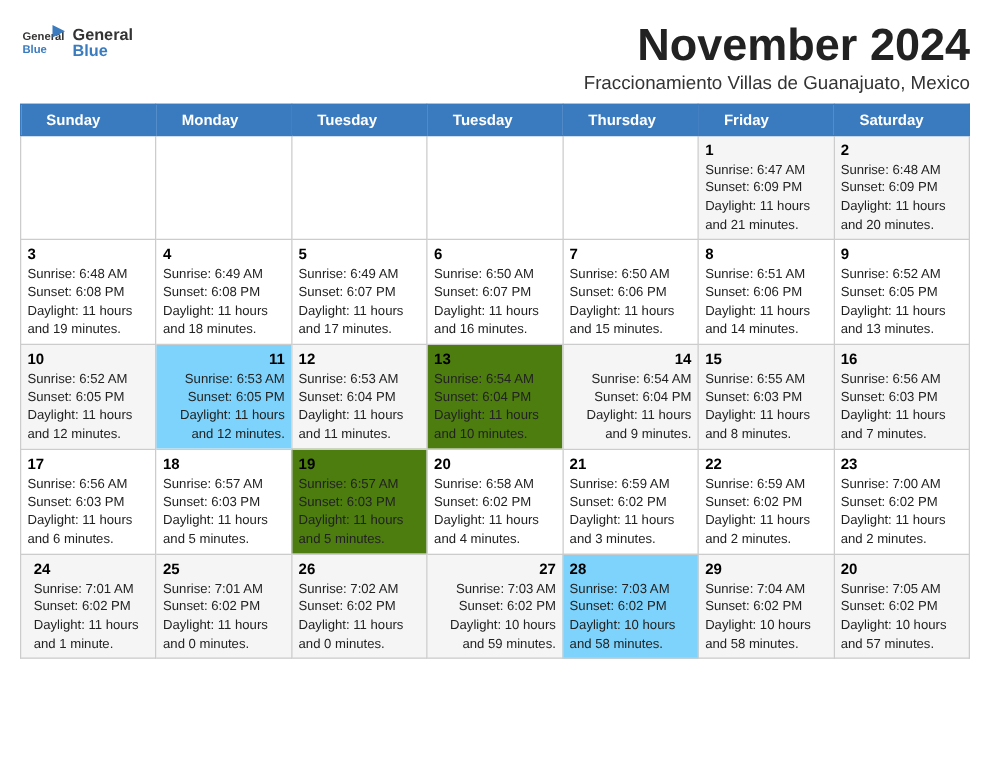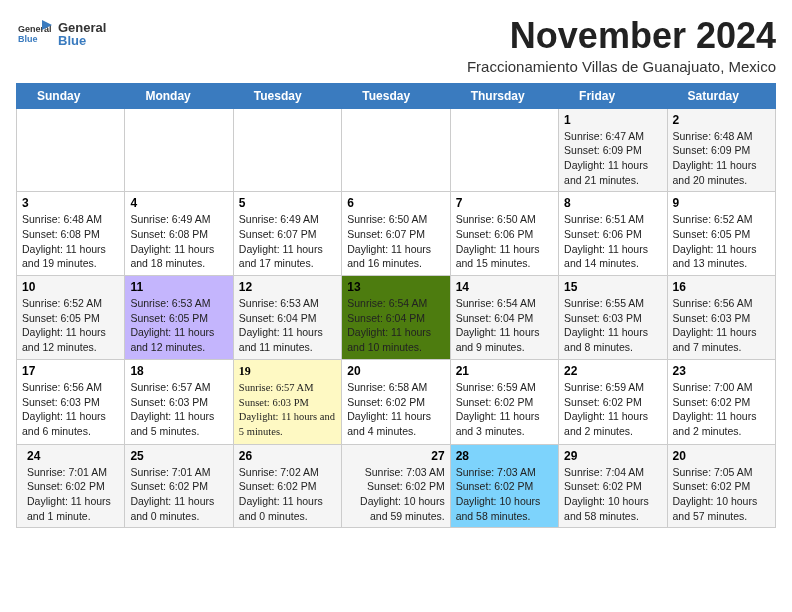--- a/index.html
+++ b/index.html
@@ -165,33 +165,33 @@
         <td style="background: rgb(255, 255, 255);">
           <span class="day-number">9</span>
           <div class="day-info">Sunrise: 6:52 AM<br>Sunset: 6:05 PM<br>Daylight: 11 hours and 13 minutes.</div>
         </td>
       </tr>
       <tr>
         <td style="background: rgb(245, 245, 245);">
           <span class="day-number">10</span>
           <div class="day-info">Sunrise: 6:52 AM<br>Sunset: 6:05 PM<br>Daylight: 11 hours and 12 minutes.</div>
         </td>
-        <td style="background: #c4b5fd;">
+        <td style="background: #7dd3fc; text-align: right;">
           <span class="day-number">11</span>
           <div class="day-info">Sunrise: 6:53 AM<br>Sunset: 6:05 PM<br>Daylight: 11 hours and 12 minutes.</div>
         </td>
         <td style="background: rgb(245, 245, 245); margin-top: 33px;">
           <span class="day-number">12</span>
           <div class="day-info">Sunrise: 6:53 AM<br>Sunset: 6:04 PM<br>Daylight: 11 hours and 11 minutes.</div>
         </td>
         <td style="background: #4d7c0f;">
           <span class="day-number">13</span>
           <div class="day-info">Sunrise: 6:54 AM<br>Sunset: 6:04 PM<br>Daylight: 11 hours and 10 minutes.</div>
         </td>
-        <td style="background: rgb(245, 245, 245);">
+        <td style="background: rgb(245, 245, 245); text-align: right;">
           <span class="day-number">14</span>
           <div class="day-info">Sunrise: 6:54 AM<br>Sunset: 6:04 PM<br>Daylight: 11 hours and 9 minutes.</div>
         </td>
         <td style="background: rgb(245, 245, 245);">
           <span class="day-number">15</span>
           <div class="day-info">Sunrise: 6:55 AM<br>Sunset: 6:03 PM<br>Daylight: 11 hours and 8 minutes.</div>
         </td>
         <td style="background: rgb(245, 245, 245);">
           <span class="day-number">16</span>
           <div class="day-info">Sunrise: 6:56 AM<br>Sunset: 6:03 PM<br>Daylight: 11 hours and 7 minutes.</div>
@@ -199,21 +199,21 @@
       </tr>
       <tr>
         <td style="background: rgb(255, 255, 255);">
           <span class="day-number">17</span>
           <div class="day-info">Sunrise: 6:56 AM<br>Sunset: 6:03 PM<br>Daylight: 11 hours and 6 minutes.</div>
         </td>
         <td style="background: rgb(255, 255, 255);">
           <span class="day-number">18</span>
           <div class="day-info">Sunrise: 6:57 AM<br>Sunset: 6:03 PM<br>Daylight: 11 hours and 5 minutes.</div>
         </td>
-        <td style="background: #fef9c3; font-family: Liberation Serif, serif;">
+        <td style="background: #4d7c0f;">
           <span class="day-number">19</span>
           <div class="day-info">Sunrise: 6:57 AM<br>Sunset: 6:03 PM<br>Daylight: 11 hours and 5 minutes.</div>
         </td>
         <td style="background: rgb(255, 255, 255);">
           <span class="day-number">20</span>
           <div class="day-info">Sunrise: 6:58 AM<br>Sunset: 6:02 PM<br>Daylight: 11 hours and 4 minutes.</div>
         </td>
         <td style="background: rgb(255, 255, 255);">
           <span class="day-number">21</span>
           <div class="day-info">Sunrise: 6:59 AM<br>Sunset: 6:02 PM<br>Daylight: 11 hours and 3 minutes.</div>

